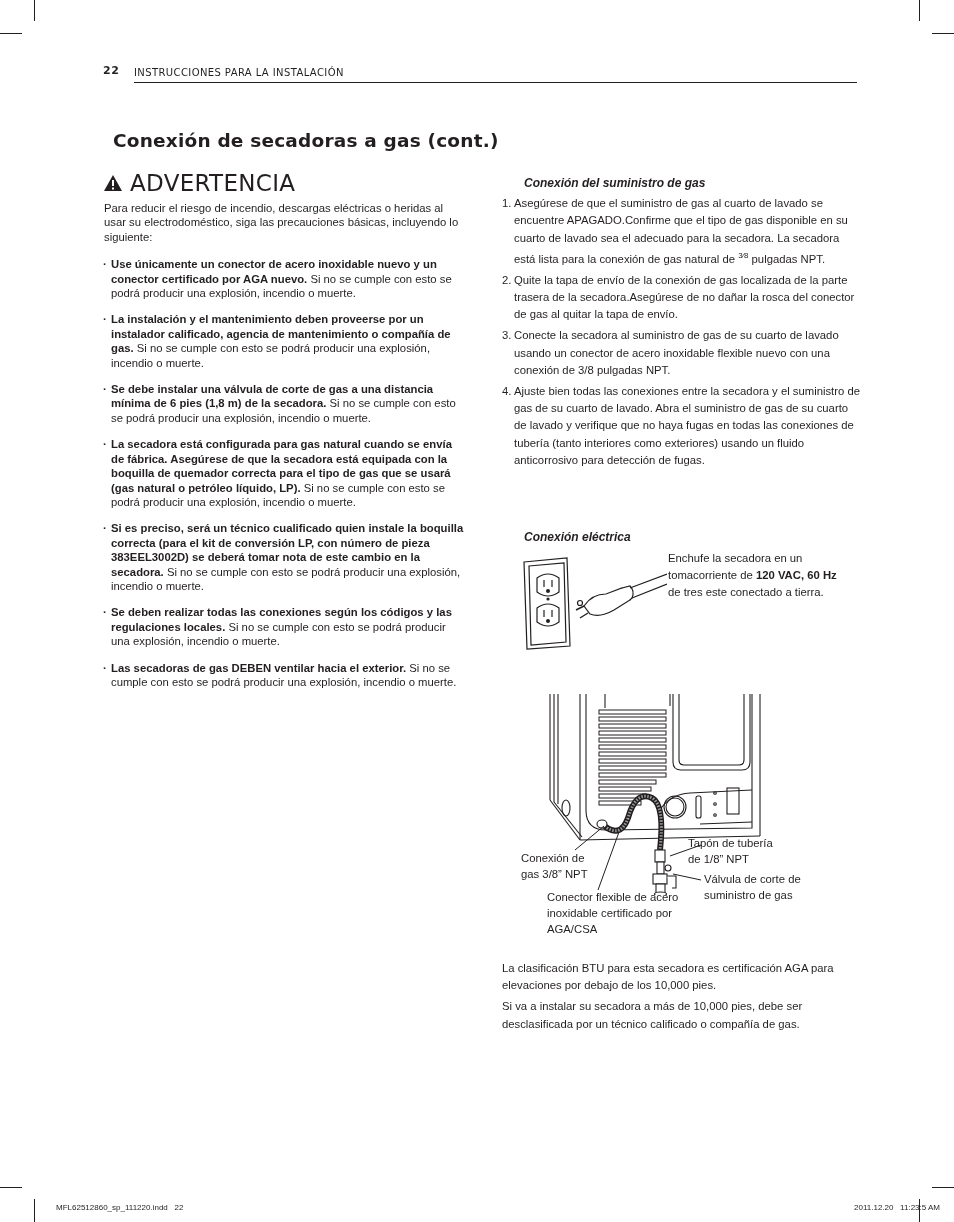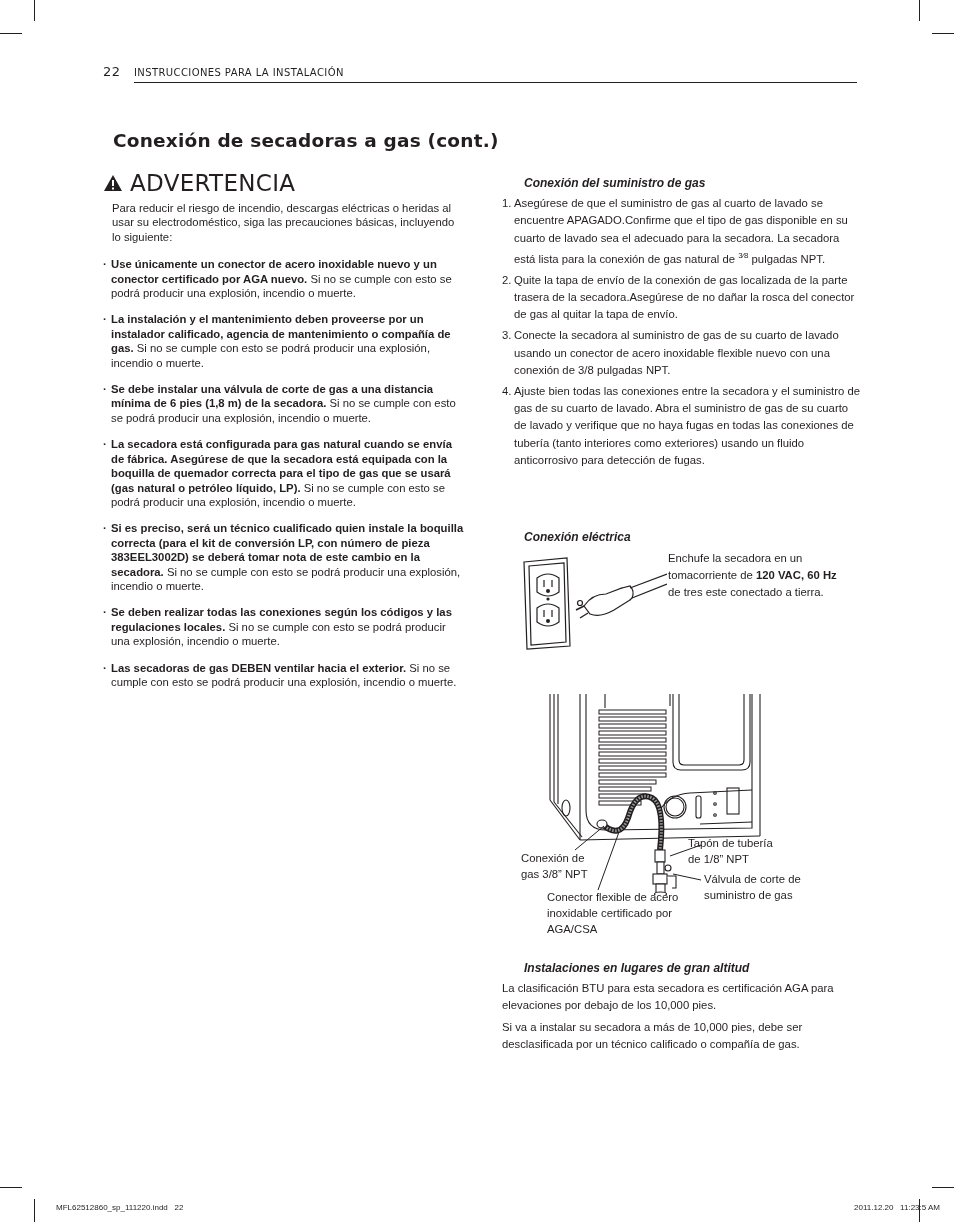--- a/index.html
+++ b/index.html
@@ -8,21 +8,21 @@
       position: relative;
       overflow: hidden;
       font-family: "Liberation Sans", "DejaVu Sans", sans-serif;
       color: #231f20;
     }
     .crop { position: absolute; background: #231f20; }
 
     .hdr-num {
       position: absolute; left: 103px; top: 64px;
       font-family: "DejaVu Sans", sans-serif;
-      font-size: 13px; color: #231f20; letter-spacing: 0.5px;
+      font-size: 11px; color: #231f20; letter-spacing: 0.5px; font-weight: bold;
     }
     .hdr-title {
       position: absolute; left: 134px; top: 67px;
       font-family: "DejaVu Sans", sans-serif;
       font-size: 10px; color: #231f20; letter-spacing: 0.4px;
     }
     .hdr-rule {
       position: absolute; left: 134px; top: 82px; width: 723px; height: 1px;
       background: #231f20;
     }
@@ -39,21 +39,21 @@
       display: flex; align-items: center;
       font-family: "DejaVu Sans", sans-serif;
       font-size: 23px; color: #231f20; letter-spacing: 0.3px;
     }
     .warn-head svg { margin-right: 7px; }
 
     .col-left {
       position: absolute; left: 104px; top: 201px; width: 362px;
       font-size: 11.3px; line-height: 14.4px; color: #231f20;
     }
-    .col-left p.intro { margin-bottom: 13px; margin-left: 8px; }
+    .col-left p.intro { margin-bottom: 13px; }
     .bullet { position: relative; padding-left: 7px; margin-bottom: 12px; }
     .bullet::before {
       content: "·"; position: absolute; left: -1px; top: 0; font-weight: bold;
     }
     .bullet b { font-weight: bold; }
 
     .col-right {
       position: absolute; left: 502px; top: 175px; width: 360px;
       font-size: 11.3px; line-height: 17.2px; color: #231f20;
     }
@@ -268,19 +268,18 @@
 <svg style="position:absolute;left:0;top:0;" width="954" height="1222">
   <g stroke="#231f20" stroke-width="1" fill="none">
     <line x1="575" y1="850" x2="604" y2="826"></line>
     <line x1="598" y1="890" x2="619" y2="832"></line>
     <line x1="701" y1="845" x2="670" y2="856"></line>
     <line x1="701" y1="880" x2="673" y2="874"></line>
   </g>
 </svg>
 
 <div class="altitude">
-  <div class="sub-head">Instalaciones en lugares de gran altitud</div>
   <p>La clasificación BTU para esta secadora es certificación AGA para elevaciones por debajo de los 10,000 pies.</p>
   <p>Si va a instalar su secadora a más de 10,000 pies, debe ser desclasificada por un técnico calificado o compañía de gas.</p>
 </div>
 
 <div class="footer-l" style="white-space:pre;margin-left:8px;">MFL62512860_sp_111220.indd   22</div>
 <div class="footer-r" style="white-space:pre;padding-left:36px;">2011.12.20   11:23:5 AM</div>
 
 </body></html>

